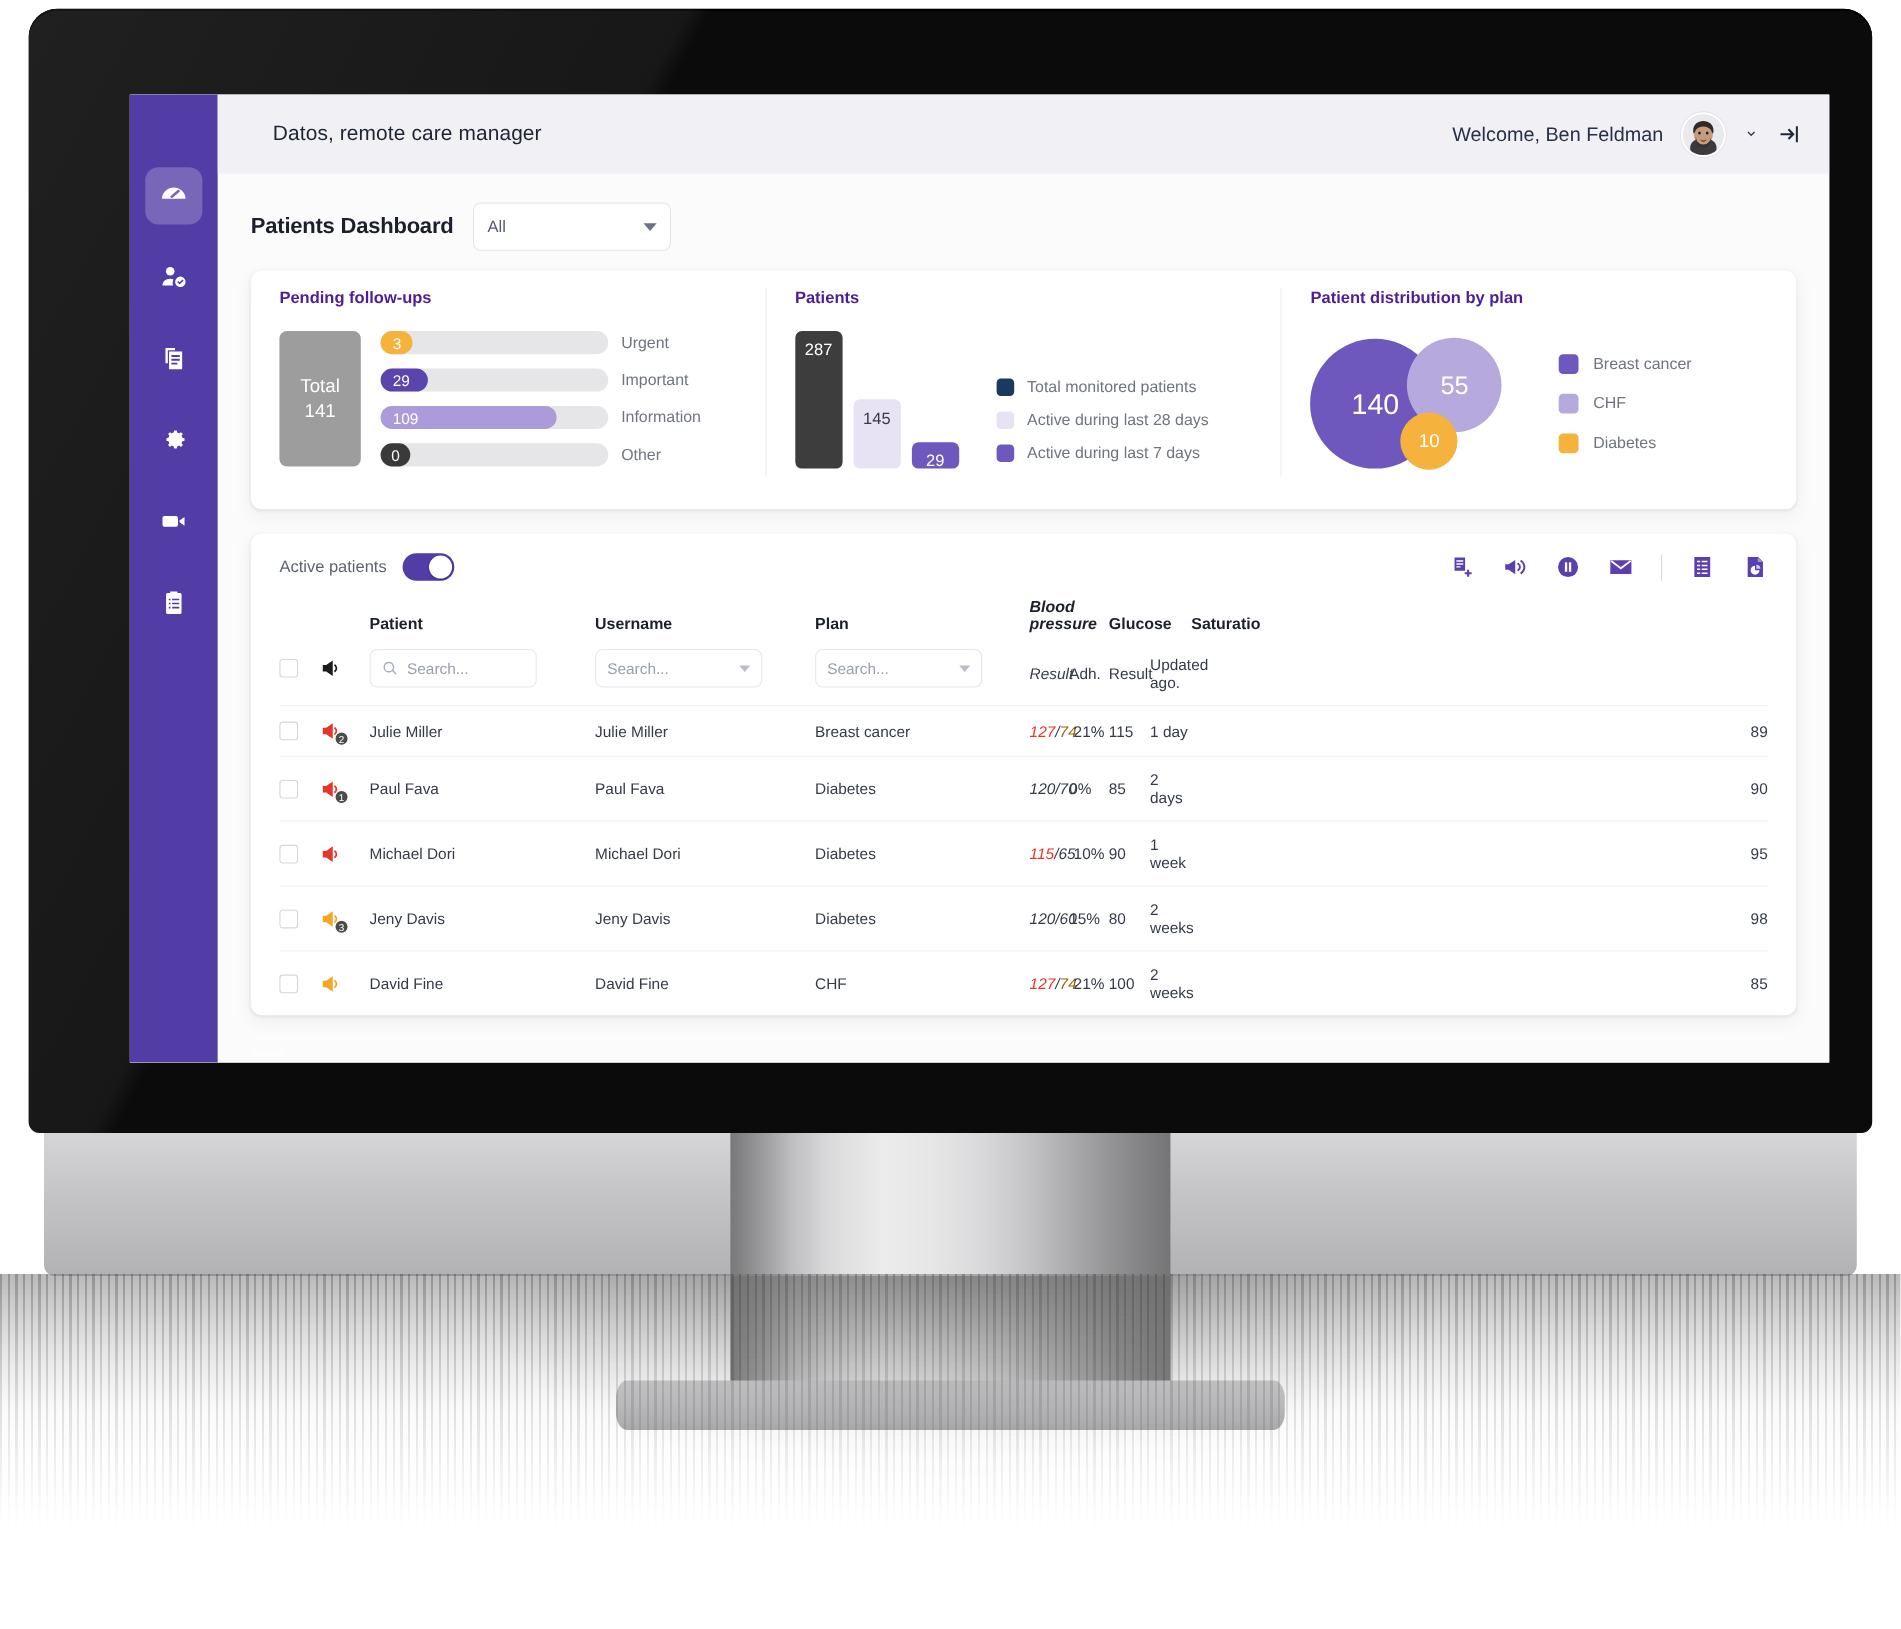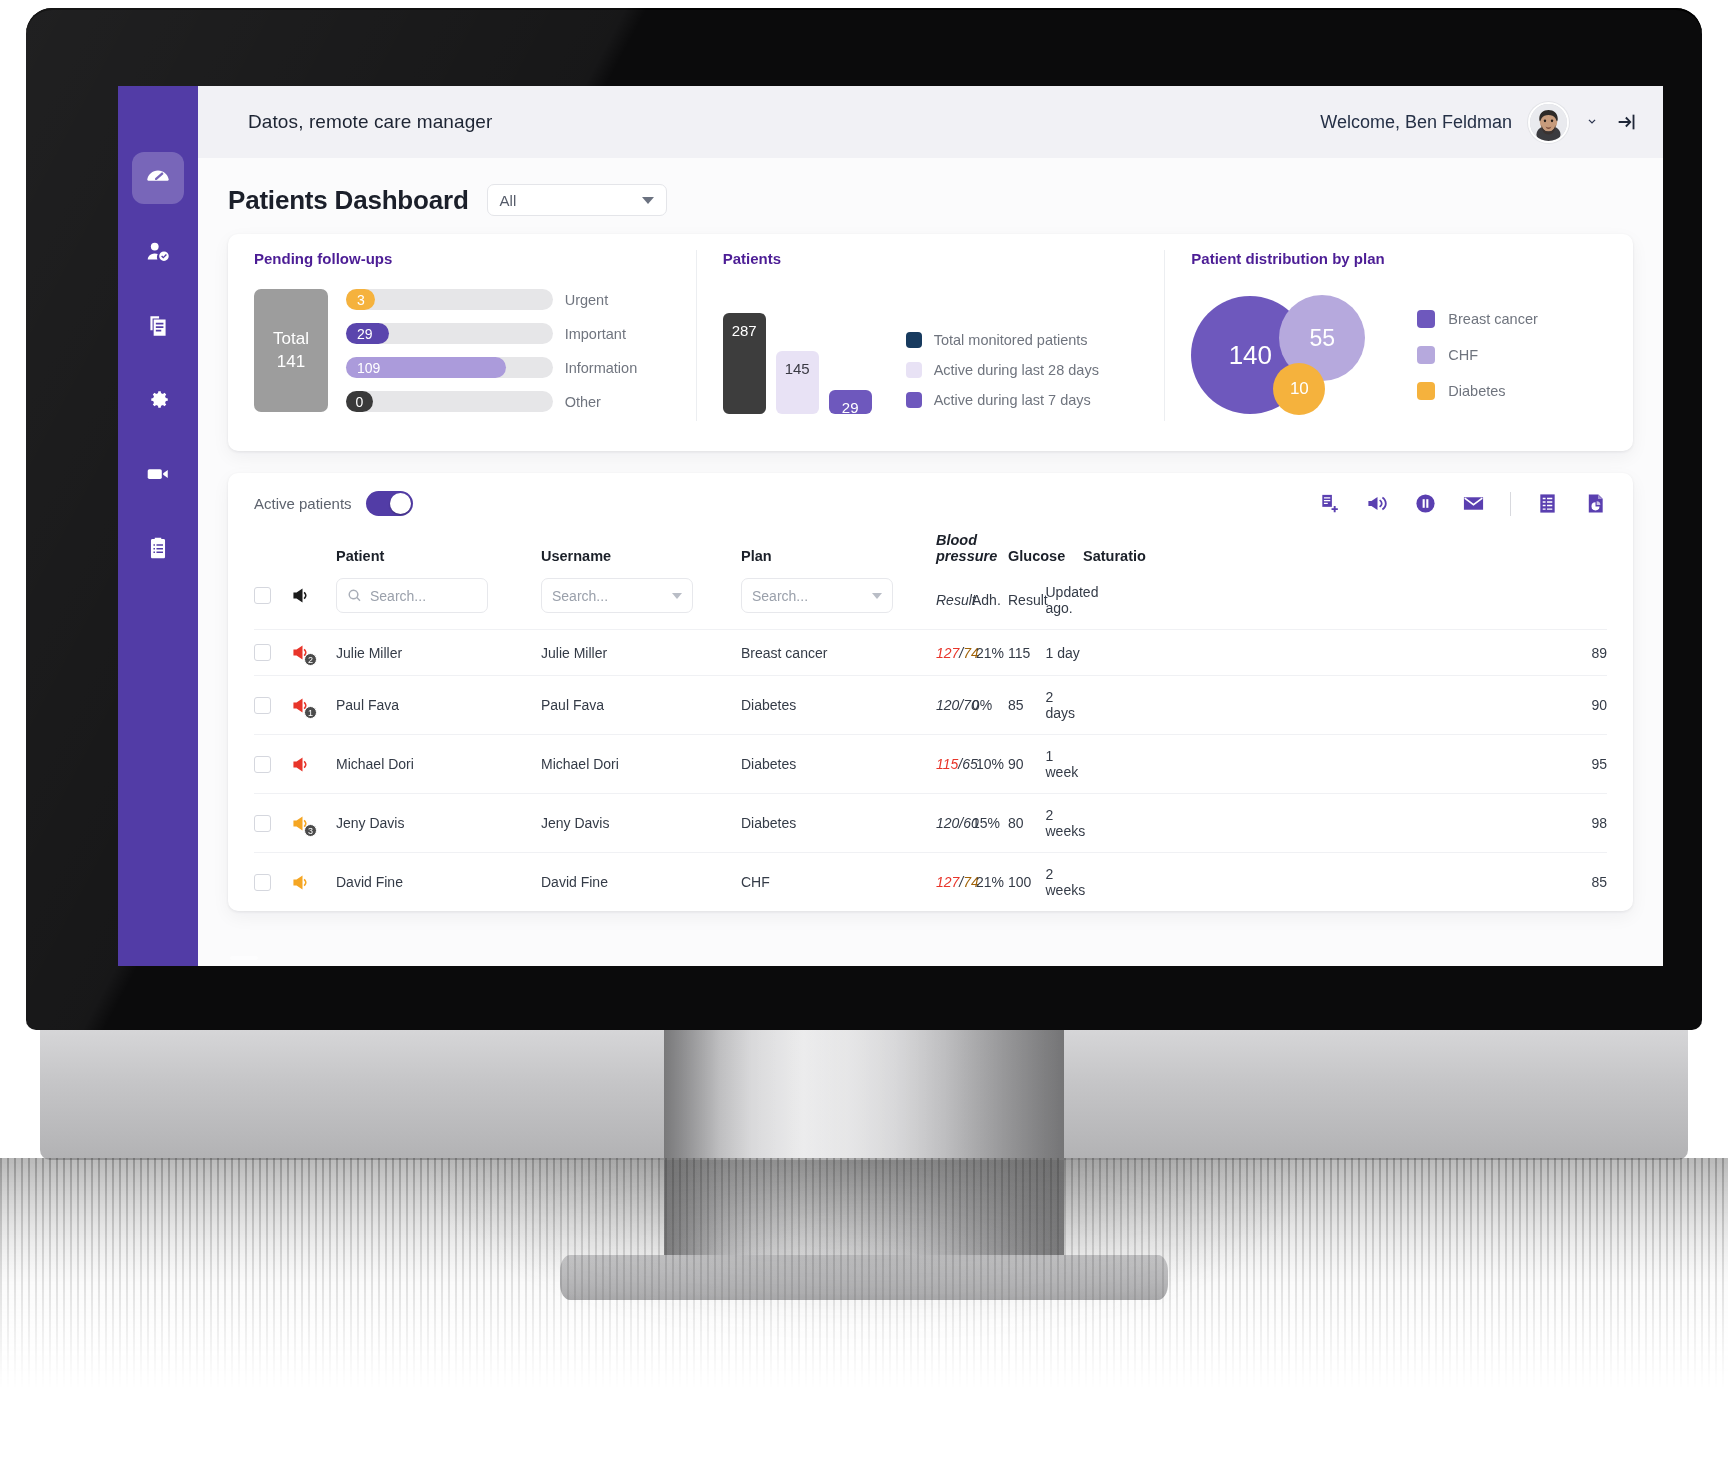--- a/index.html
+++ b/index.html
@@ -97,23 +97,23 @@
     width:41px; height:41px; border-radius:50%; overflow:hidden;
     background:#d7d9de; border:2px solid #fff; box-shadow:0 0 0 1px #e3e4e8;
     position:relative;
   }
   .avatar svg{ width:100%; height:100%; display:block; }
   .chev { width:14px; height:14px; color:#2c3550; }
   .logout { width:22px; height:22px; color:#1f2738; }
   .chev svg,.logout svg{ width:100%;height:100%; fill:currentColor; display:block; }
 
   .page-head { display:flex; align-items:center; gap:18px; padding: 26px 30px 8px 30px; }
-  .page-title { font-size:26px; font-weight:bold; color:#1b1f2a; letter-spacing:-.2px; }
+  .page-title { font-size:20px; font-weight:bold; color:#1b1f2a; letter-spacing:-.2px; }
   .select-box {
-    width:180px; height:32px; border:1px solid #e4e5e9; border-radius:7px; background:#fff;
+    width:180px; height:44px; border:1px solid #e4e5e9; border-radius:7px; background:#fff;
     display:flex; align-items:center; padding:0 12px; font-size:15px; color:#555b69;
   }
   .select-box .caret { margin-left:auto; width:0;height:0;
     border-left:6px solid transparent;border-right:6px solid transparent;border-top:7px solid #6b7280; }
 
   .card {
     margin: 10px 30px 0 30px; background:#fff; border-radius:10px;
     box-shadow: 0 1px 3px rgba(20,20,40,.08), 0 6px 18px rgba(20,20,40,.05);
   }
 
@@ -358,21 +358,21 @@
                         <div class="fu-name">Other</div>
                       </div>
                     </div>
                 </div>
               </div>
 
               <div class="panel">
                 <div class="panel-title">Patients</div>
                 <div class="pt-wrap">
                   <div class="pt-bars" id="pt-bars">
-                      <div class="pt-bar" style="height: 101px; background: rgb(61, 61, 61); color: rgb(255, 255, 255);">287</div>
+                      <div class="pt-bar" style="height: 125px; background: rgb(61, 61, 61); color: rgb(255, 255, 255);">287</div>
                       <div class="pt-bar" style="height: 63.1533px; background: rgb(232, 226, 245); color: rgb(58, 58, 68);">145</div>
                       <div class="pt-bar" style="height: 24px; background: rgb(110, 88, 189); color: rgb(255, 255, 255);">29</div>
                     </div>
                   <div class="pt-legend" id="pt-legend">
                       <div class="pt-leg-row">
                         <span class="sw" style="background: rgb(23, 58, 94);"></span>
                         <span>Total monitored patients</span>
                       </div>
                       <div class="pt-leg-row">
                         <span class="sw" style="background: rgb(232, 226, 245);"></span>

